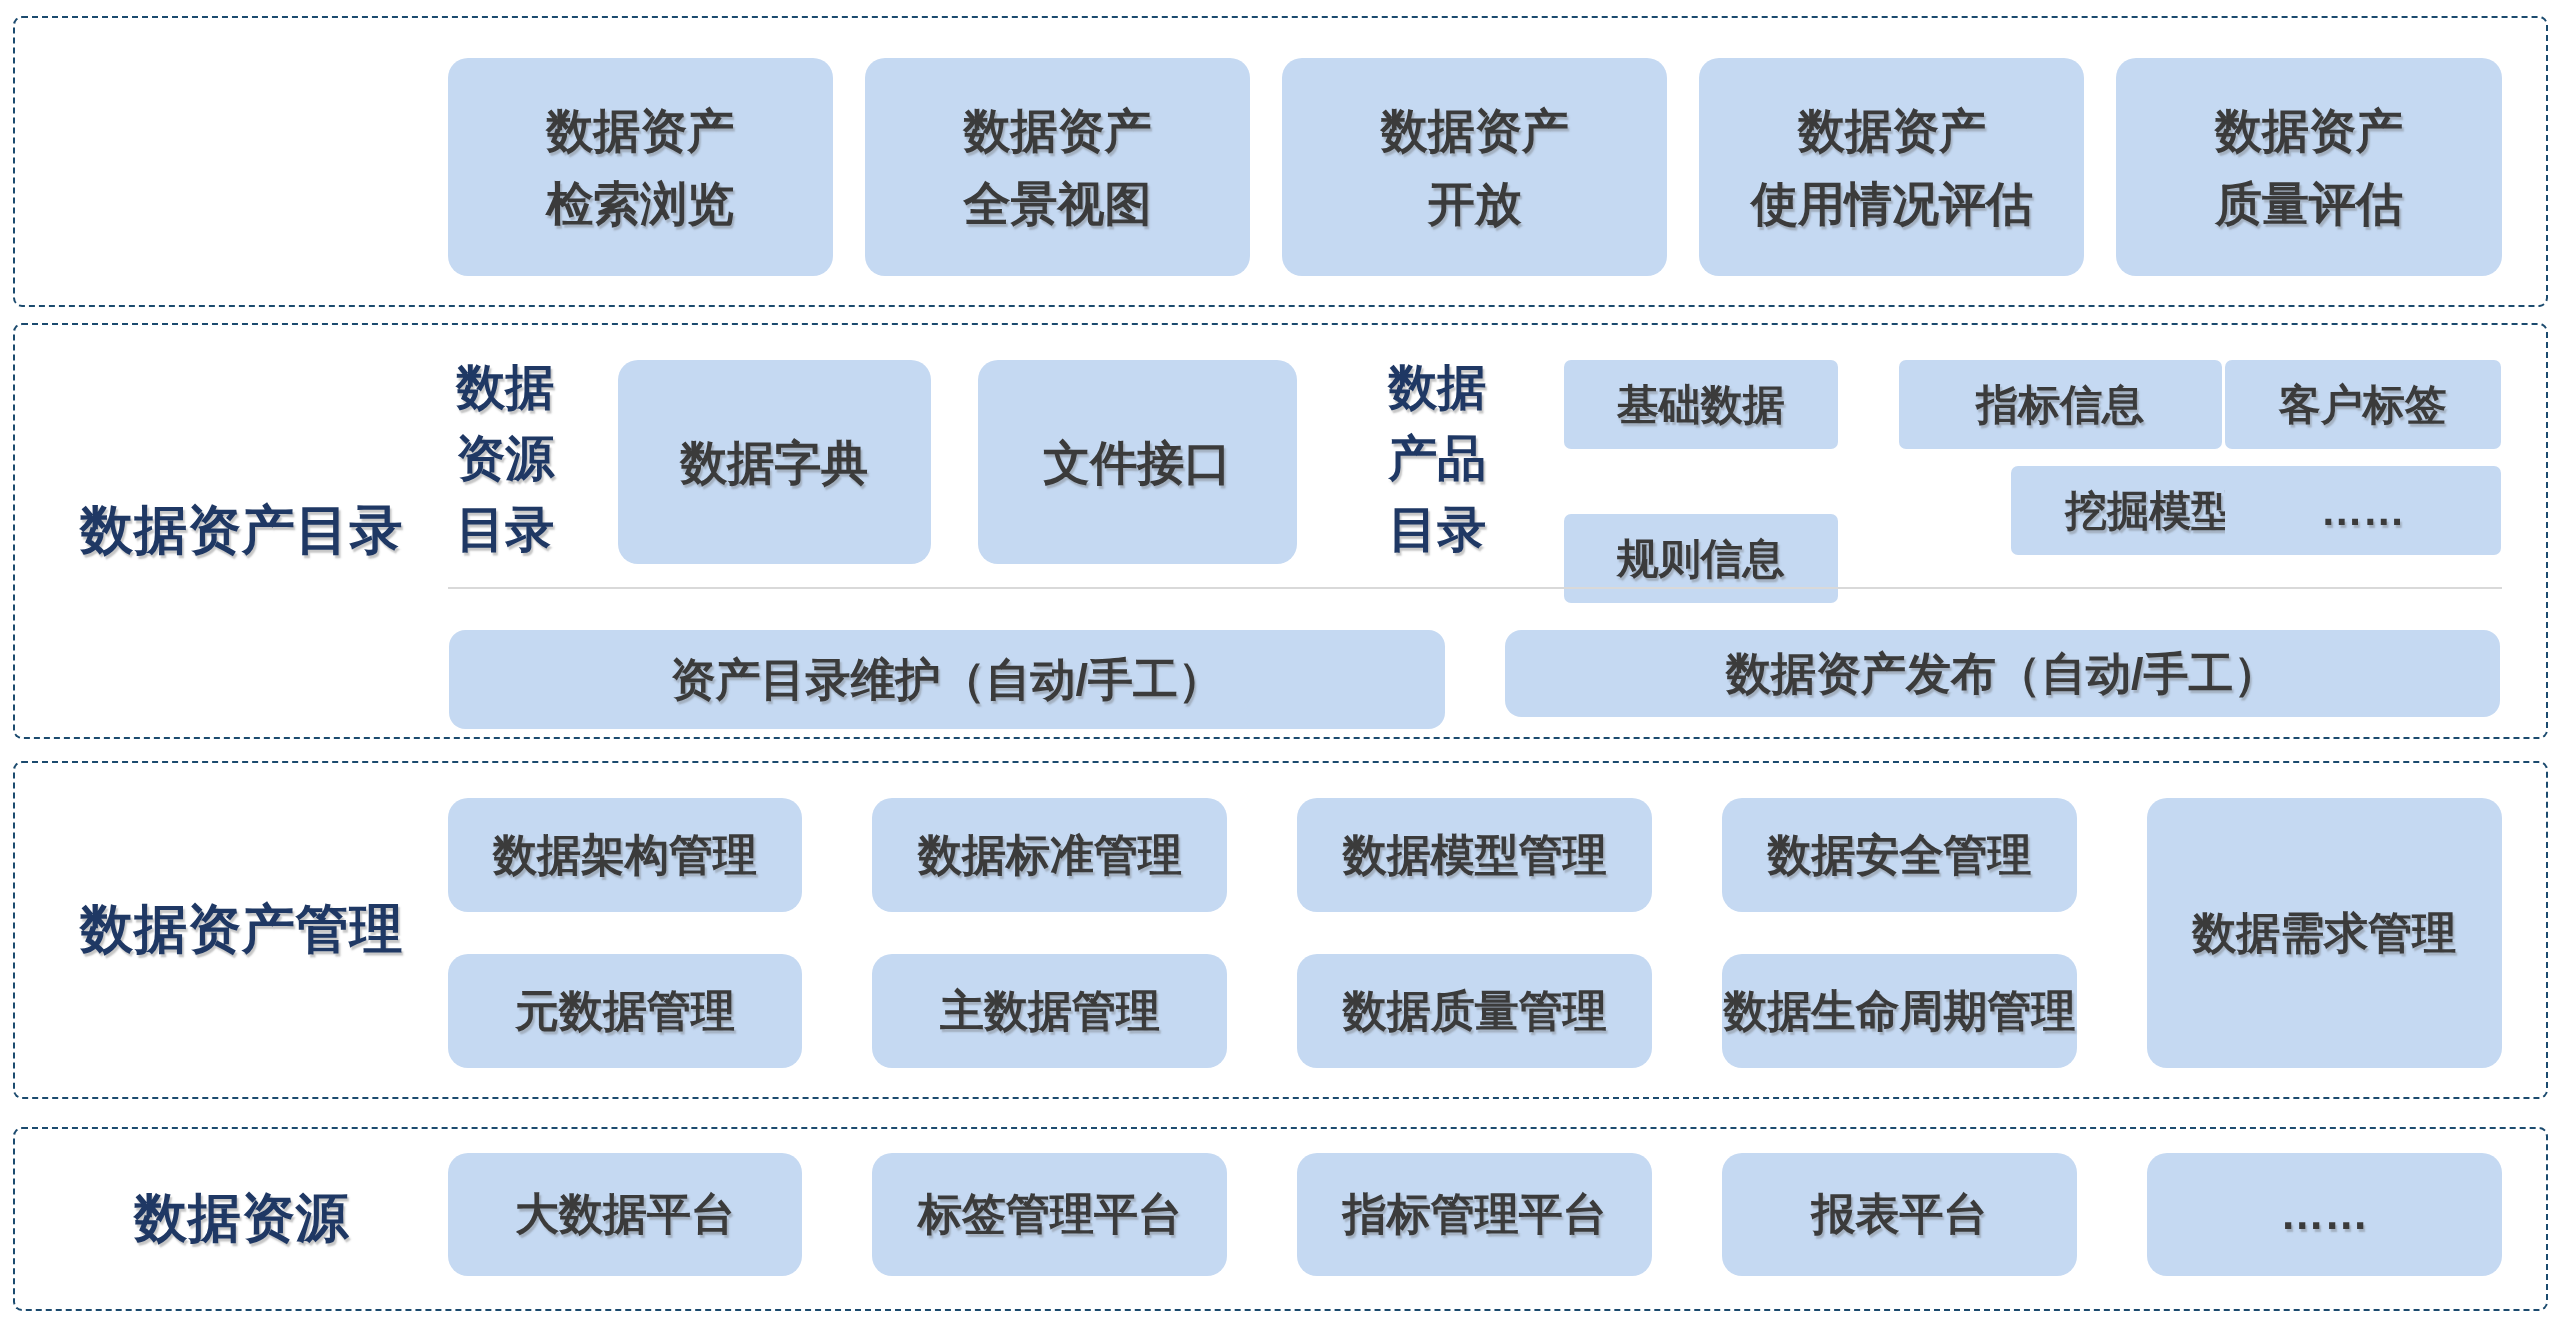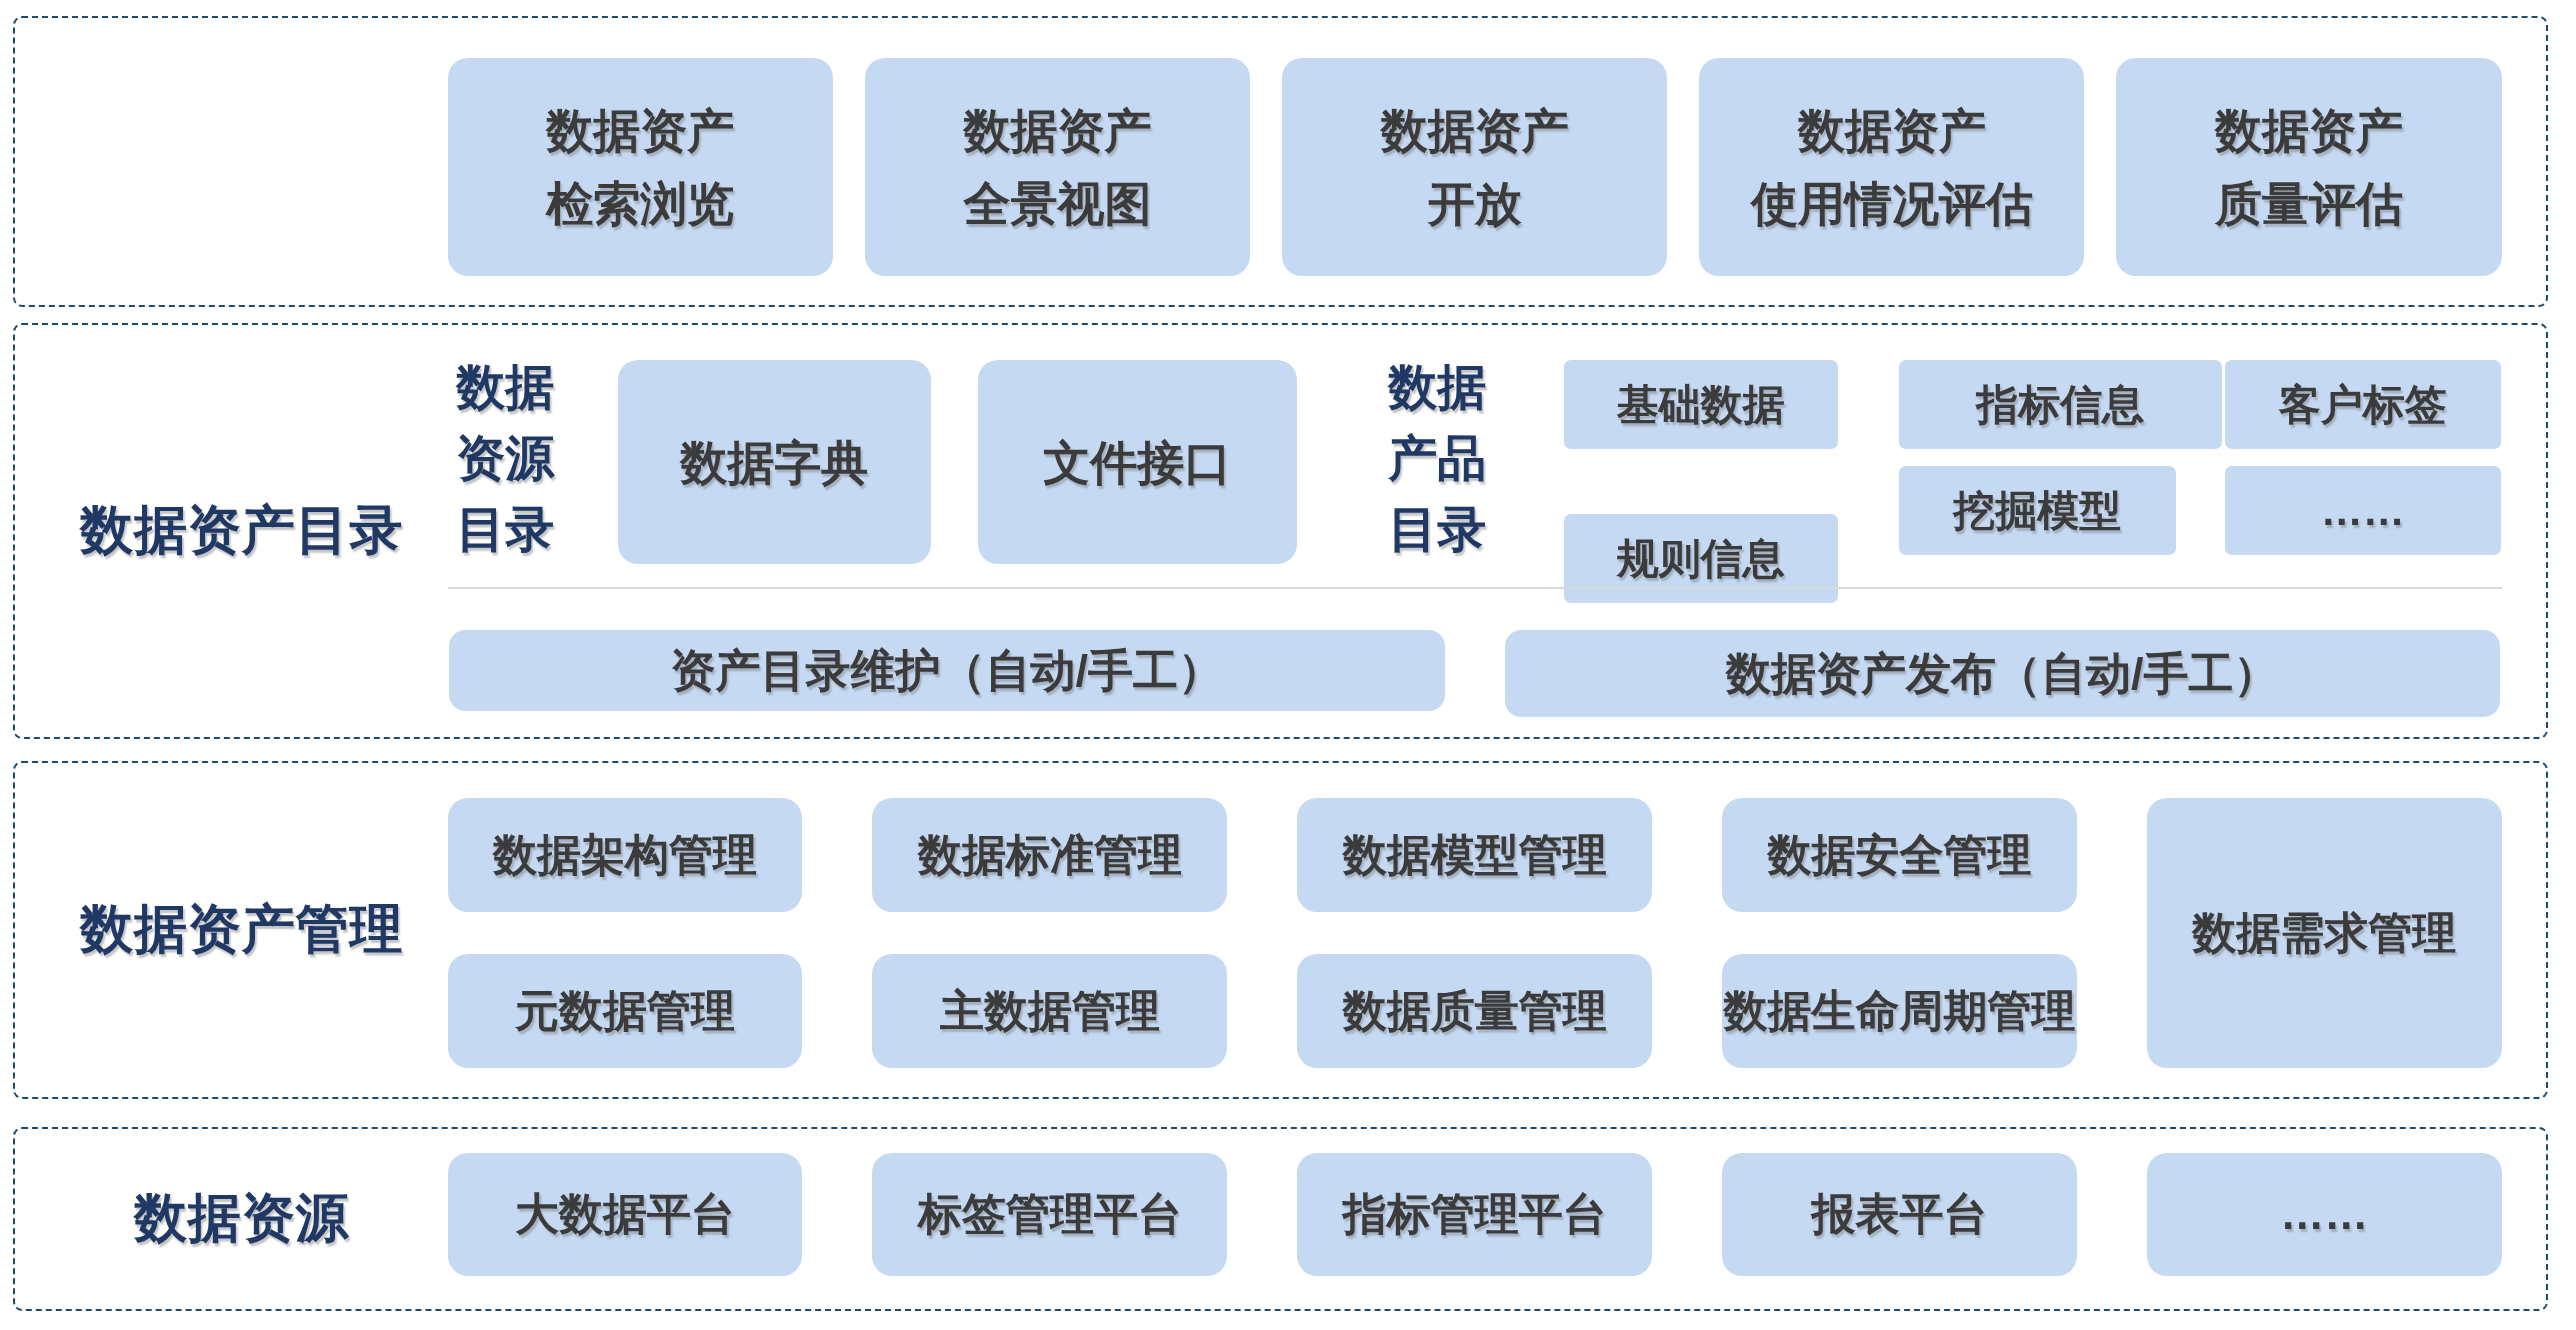--- a/index.html
+++ b/index.html
@@ -110,26 +110,26 @@
 
     <div class="vlabel" style="left:1368px;top:27px;">
       <span>数据</span>
       <span>产品</span>
       <span>目录</span>
     </div>
     <div class="box box-sm abs" style="left:1549px;top:35px;width:274px;height:89px;">基础数据</div>
     <div class="box box-sm abs" style="left:1884px;top:35px;width:323px;height:89px;">指标信息</div>
     <div class="box box-sm abs" style="left:2210px;top:35px;width:276px;height:89px;">客户标签</div>
     <div class="box box-sm abs" style="left:1549px;top:141px;width:274px;height:89px;margin-top:48px;">规则信息</div>
-    <div class="box box-sm abs" style="left:1884px;top:141px;width:277px;height:89px;">挖掘模型</div>
+    <div class="box box-sm abs" style="left:1996px;top:141px;width:277px;height:89px;">挖掘模型</div>
     <div class="box box-sm abs" style="left:2210px;top:141px;width:276px;height:89px;">……</div>
 
     <div class="divider" style="left:433px;top:262px;width:2054px;"></div>
 
-    <div class="box box-wide abs" style="left:434px;top:305px;width:996px;height:81px;">资产目录维护（自动/手工）</div>
+    <div class="box box-wide abs" style="left:434px;top:305px;width:996px;height:99px;">资产目录维护（自动/手工）</div>
     <div class="box box-wide abs" style="left:1490px;top:305px;width:995px;height:87px;">数据资产发布（自动/手工）</div>
   </section>
 
   <section class="band" id="band-management">
     <div class="band-label">数据资产管理</div>
     <div class="grid5 mgmt-grid">
       <div class="box box-md tall">数据需求管理</div>
       <div class="box box-md">数据架构管理</div>
       <div class="box box-md">数据标准管理</div>
       <div class="box box-md">数据模型管理</div>

